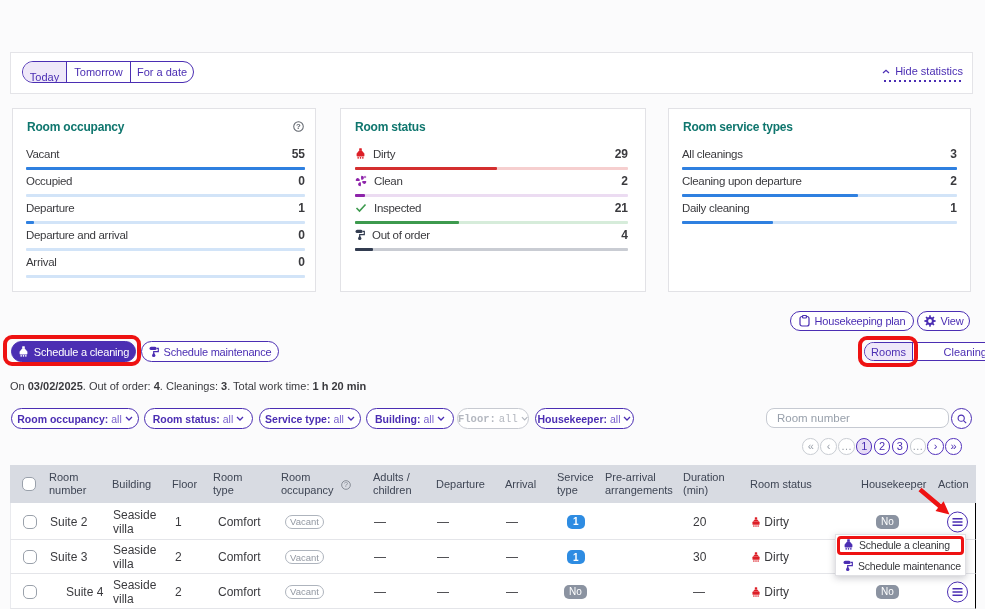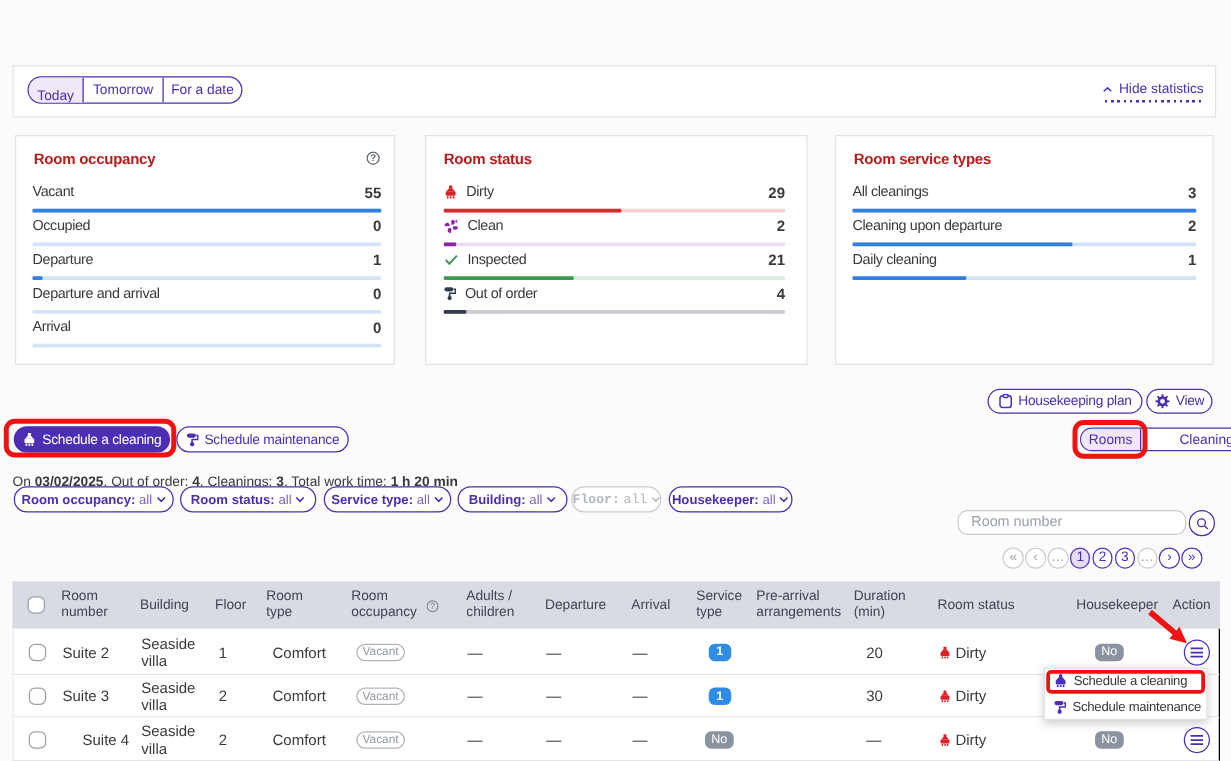--- a/index.html
+++ b/index.html
@@ -15,36 +15,36 @@
 .seg { position:absolute; display:flex; border:1px solid #4b2eb3; border-radius:11px; background:#fff; overflow:hidden; }
 .seg > div { display:flex; align-items:center; justify-content:center; font-size:11px; color:#4b2eb3; border-right:1px solid #4b2eb3; padding:0 12px; }
 .seg > div:last-child { border-right:none; }
 .seg > div.on { background:#efe8f9; }
 
 .hidestats { position:absolute; display:flex; align-items:center; gap:5px; font-size:11px; color:#4b2eb3; }
 .hidestats span { padding-bottom:1px; }
 
 
 .card { position:absolute; top:108px; height:184px; background:#fff; border:1px solid #e2e2e6; }
-.card h2 { font-size:12px; font-weight:700; color:#b91c1c; position:absolute; top:11px; left:14px; letter-spacing:-0.2px; }
+.card h2 { font-size:12px; font-weight:700; color:#0f766e; position:absolute; top:11px; left:14px; letter-spacing:-0.2px; }
 .crow { position:absolute; height:27px; }
 .crow .lbl { position:absolute; left:0; top:0; font-size:11.5px; letter-spacing:-0.3px; color:#3a3a3e; display:flex; align-items:center; gap:7px; height:13px; }
 .crow .num { position:absolute; right:0; top:0; font-size:12px; font-weight:700; color:#3a3a3e; }
 .bar { position:absolute; left:0; top:20px; width:100%; height:3px; border-radius:1px; }
 .bar i { position:absolute; left:0; top:0; height:100%; border-radius:1px; display:block; }
 
 
 .btn { display:inline-flex; align-items:center; justify-content:center; gap:5px; border-radius:11px; font-size:11px; letter-spacing:-0.2px; height:21px; padding:0; background:#fff; border:1px solid #4b2eb3; color:#4b2eb3; position:absolute; white-space:nowrap; }
 .btn.fill { background:#4b2eb3; color:#fff; border-color:#4b2eb3; }
 
 
 .redbox { position:absolute; border:4px solid #ee1212; border-radius:9px; }
 
 
-.chip { position:absolute; top:389px; height:21px; display:inline-flex; align-items:center; justify-content:center; gap:3px; border:1px solid #4b2eb3; border-radius:11px; background:#fff; padding:0; font-size:10.5px; color:#4b2eb3; }
+.chip { position:absolute; top:408px; height:21px; display:inline-flex; align-items:center; justify-content:center; gap:3px; border:1px solid #4b2eb3; border-radius:11px; background:#fff; padding:0; font-size:10.5px; color:#4b2eb3; }
 .chip b { font-weight:700; }
 .chip .all { color:#7a62ce; font-weight:400; }
 .chip.dis { border-color:#c7cad1; color:#b3b7bf; }
 .chip.dis b, .chip.dis .all { color:#b3b7bf;font-family:Liberation Mono, monospace; }
 
 
 .search { position:absolute; left:766px; top:408px; width:183px; height:20px; border:1px solid #c6cad2; border-radius:8px; background:#fff; font-size:11.5px; color:#98a0ab; display:flex; align-items:center; padding-left:10px; }
 .sbtn { position:absolute; left:951px; top:408px; width:21px; height:21px; border:1.5px solid #4b2eb3; border-radius:50%; background:#fff; display:flex; align-items:center; justify-content:center; }
 
 

